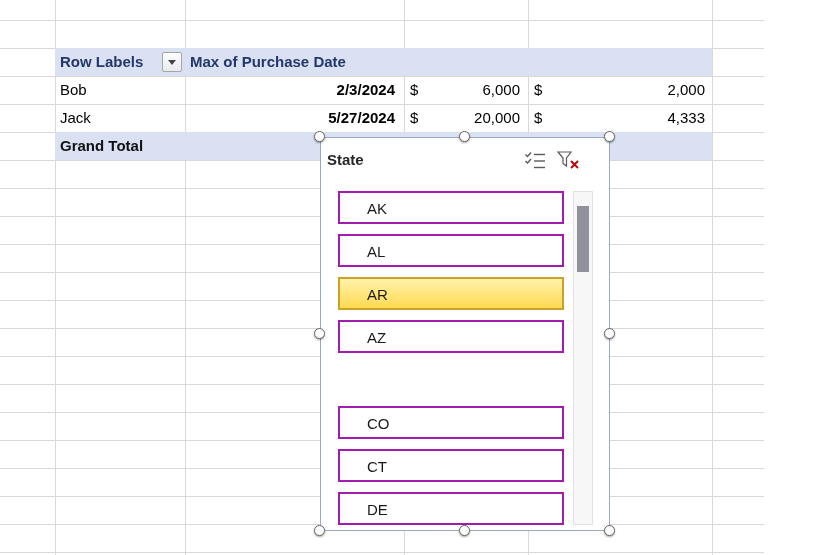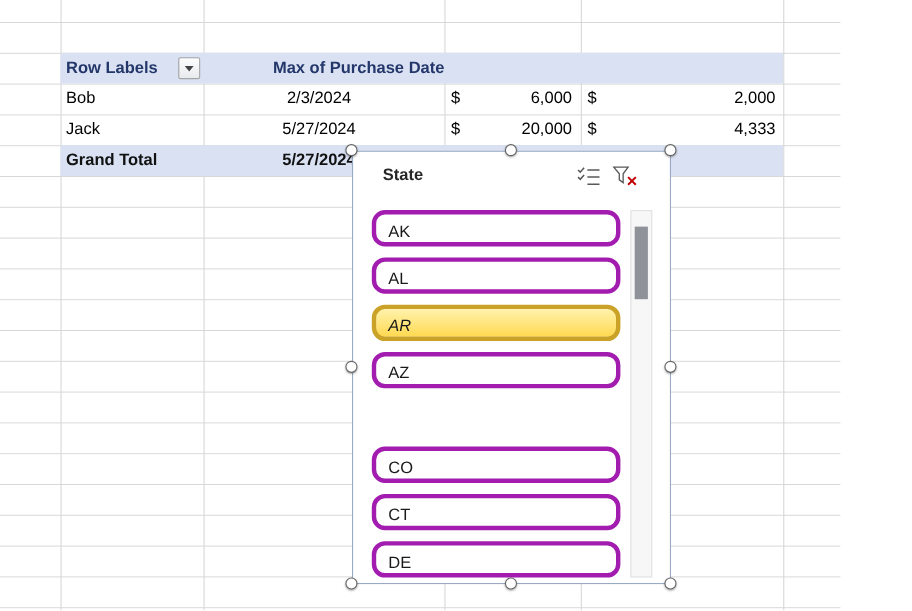--- a/index.html
+++ b/index.html
@@ -13,42 +13,42 @@
   }
   .vline { position:absolute; top:0; width:1px; height:555px; background:var(--gridline,#d8d8d8); }
 
   
   .pband { position:absolute; left:55px; width:657px; height:28px; display:flex;
            background:var(--pivot-band,#D9E1F2); font-size:15px; font-weight:bold;
            color:var(--pivot-header-text,#24376B); }
   .prow  { position:absolute; left:55px; width:657px; height:28px; display:flex;
            font-size:15px; color:#000; }
   .c-label { width:130px; padding-left:5px; line-height:28px; position:relative; }
-  .c-date  { width:219px; text-align:center; padding-right:9px; line-height:28px; }
+  .c-date  { width:219px; text-align:right; padding-right:9px; line-height:28px;font-weight:bold; }
   .c-acct  { width:124px; display:flex; justify-content:space-between; padding:0 8px 0 6px; line-height:28px; }
   .c-acct2 { width:184px; display:flex; justify-content:space-between; padding:0 7px 0 6px; line-height:28px; }
-  .c-head  { line-height:28px; padding-left:5px; white-space:nowrap; overflow:hidden;text-align:right; }
+  .c-head  { line-height:28px; padding-left:5px; white-space:nowrap; overflow:hidden; }
   .gt { background:var(--pivot-band,#D9E1F2); font-weight:bold; color:#111; }
 
   .dd-btn { position:absolute; right:3px; top:4px; width:20px; height:20px;
             background:linear-gradient(#fefefe,#e8eaee); border:1px solid #a6a6a6; border-radius:2px;
             display:flex; align-items:center; justify-content:center; cursor:pointer; }
 
   
   .slicer { position:absolute; left:320px; top:137px; width:290px; height:394px;
             background:#fff; border:1px solid #9aaac4; z-index:5; }
-  .slicer-title { position:absolute; left:27px; top:13px; font-size:15px; font-weight:bold; color:#262626; }
+  .slicer-title { position:absolute; left:6px; top:13px; font-size:15px; font-weight:bold; color:#262626; }
   .slicer-tools { position:absolute; right:28px; top:11px; display:flex; gap:7px; }
   .slicer-tool  { width:26px; height:22px; display:flex; align-items:center; justify-content:center; cursor:pointer; }
 
   .slicer-item { position:absolute; left:17px; width:226px; height:33px;
-                 background:#fff; border:4px solid #a21caf; border-radius:12px;
-                 font-size:15px; line-height:31px; padding-left:11px; color:#1a1a1a; cursor:pointer; }
+                 background:#fff; border:2px solid #a21caf; border-radius:0;
+                 font-size:15px; line-height:31px; padding-left:27px; color:#1a1a1a; cursor:pointer; }
   .state-highlighted { background:linear-gradient(var(--slicer-highlight-top,#FFF2AC), var(--slicer-highlight-bottom,#FFD951));
-                       border-color:#c9a227;font-style:italic; }
+                       border-color:#c9a227; }
   .state-selected    { background:var(--slicer-selected-fill,#B9CDE8); border-color:#8aa5c8;
                        outline:1px dotted #3a3a3a; outline-offset:-3px; }
 
   .slicer-scroll { position:absolute; left:252px; top:53px; width:20px; height:334px;
                    background:#f7f7f7; border:1px solid #e1e1e1; }
   .slicer-thumb  { position:absolute; left:3px; top:14px; width:12px; height:66px; background:#8f9399; }
 
   .handle { position:absolute; width:11px; height:11px; border-radius:50%; background:#fff;
             border:1px solid #666; box-shadow:0 1px 2px rgba(0,0,0,.35); z-index:10; cursor:pointer; }
 

